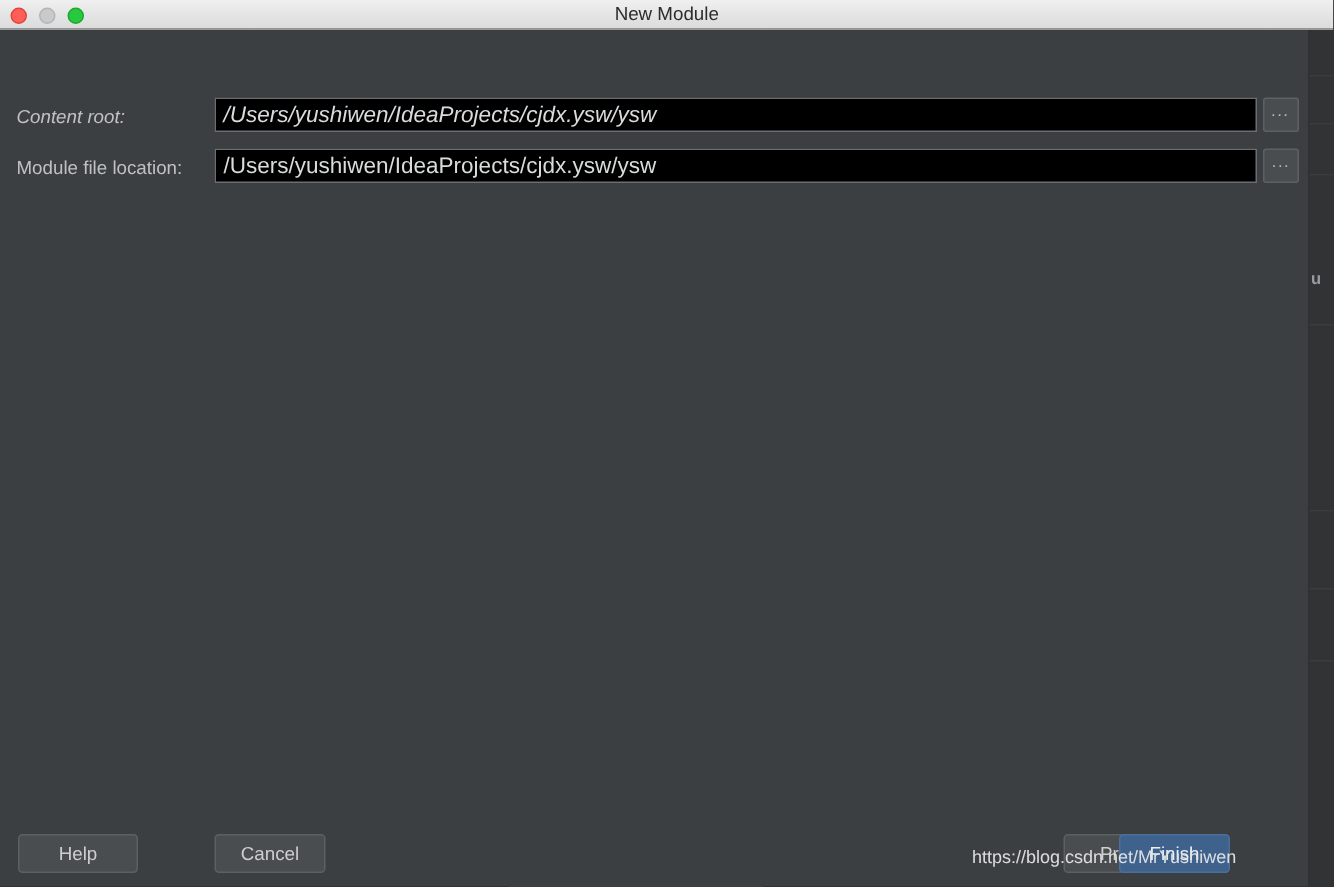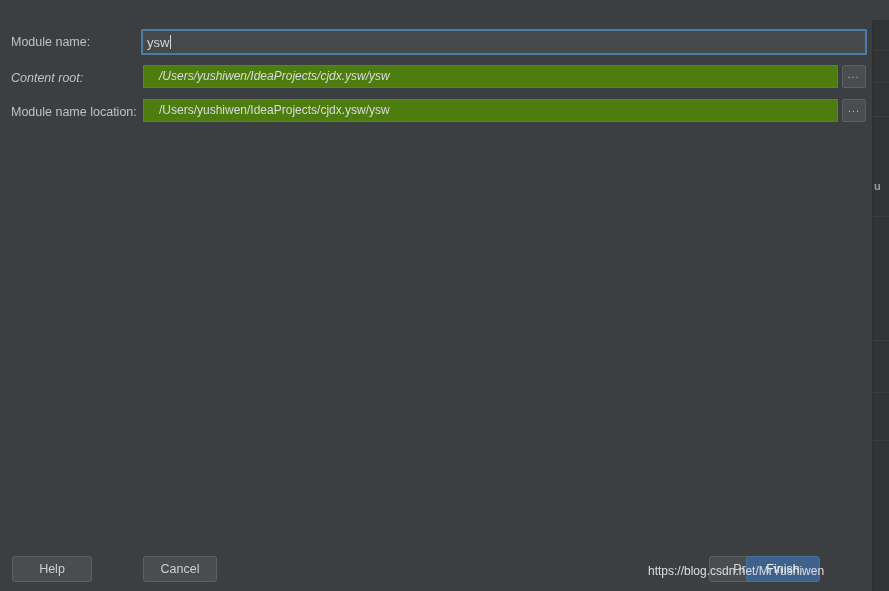--- a/index.html
+++ b/index.html
@@ -129,25 +129,25 @@
     background: #d4d6d7;
     margin-left: 1px;
   }
 
   .path-input {
     position: absolute;
     left: 143px;
     top: 0;
     height: 23px;
     box-sizing: border-box;
-    background: #4d7c0f;
+    background: #000000;
     border: 1px solid #6a6e70;
     color: #d9dbdc;
-    font-size: 12px;
-    padding: 0 15px;
+    font-size: 15px;
+    padding: 0 5px;
     line-height: 21px;
     white-space: nowrap;
     overflow: hidden;
     font-family: "Liberation Sans", sans-serif;
   }
 
   .browse-btn {
     position: absolute;
     width: 24px;
     height: 23px;
@@ -219,39 +219,38 @@
     <div class="bgline" style="top:30px"></div>
     <div class="bgline" style="top:62px"></div>
     <div class="bgline" style="top:96px"></div>
     <div class="bgline" style="top:196px"></div>
     <div class="bgline" style="top:320px"></div>
     <div class="bgline" style="top:372px"></div>
     <div class="bgline" style="top:420px"></div>
     <div class="bgglyph">u</div>
   </div>
 
+  <div id="titlebar">
+    <div class="traffic" id="tl-close"></div>
+    <div class="traffic" id="tl-min"></div>
+    <div class="traffic" id="tl-max"></div>
+    <div class="title">New Module</div>
+  </div>
 
   <div id="form">
 
-    <div class="row" id="row-1">
-      <div class="field-label">Module name:</div>
-      <div class="text-input" style="width:726px;">
-        <span>ysw</span>
-        <span class="caret"></span>
-      </div>
-    </div>
 
     <div class="row" id="row-2">
       <div class="field-label">Content root:</div>
       <div class="path-input" style="width:695px;">/Users/yushiwen/IdeaProjects/cjdx.ysw/ysw</div>
       <div class="browse-btn" style="left:842px; top:0;">...</div>
     </div>
 
     <div class="row" id="row-3">
-      <div class="field-label">Module name location:</div>
+      <div class="field-label">Module file location:</div>
       <div class="path-input" style="width:695px;">/Users/yushiwen/IdeaProjects/cjdx.ysw/ysw</div>
       <div class="browse-btn" style="left:842px; top:0;">...</div>
     </div>
 
   </div>
 
   <div id="footer">
     <div class="btn btn-gray" id="btn-help">Help</div>
     <div class="btn btn-gray" id="btn-cancel">Cancel</div>
     <div class="btn btn-gray" id="btn-previous">Previous</div>

